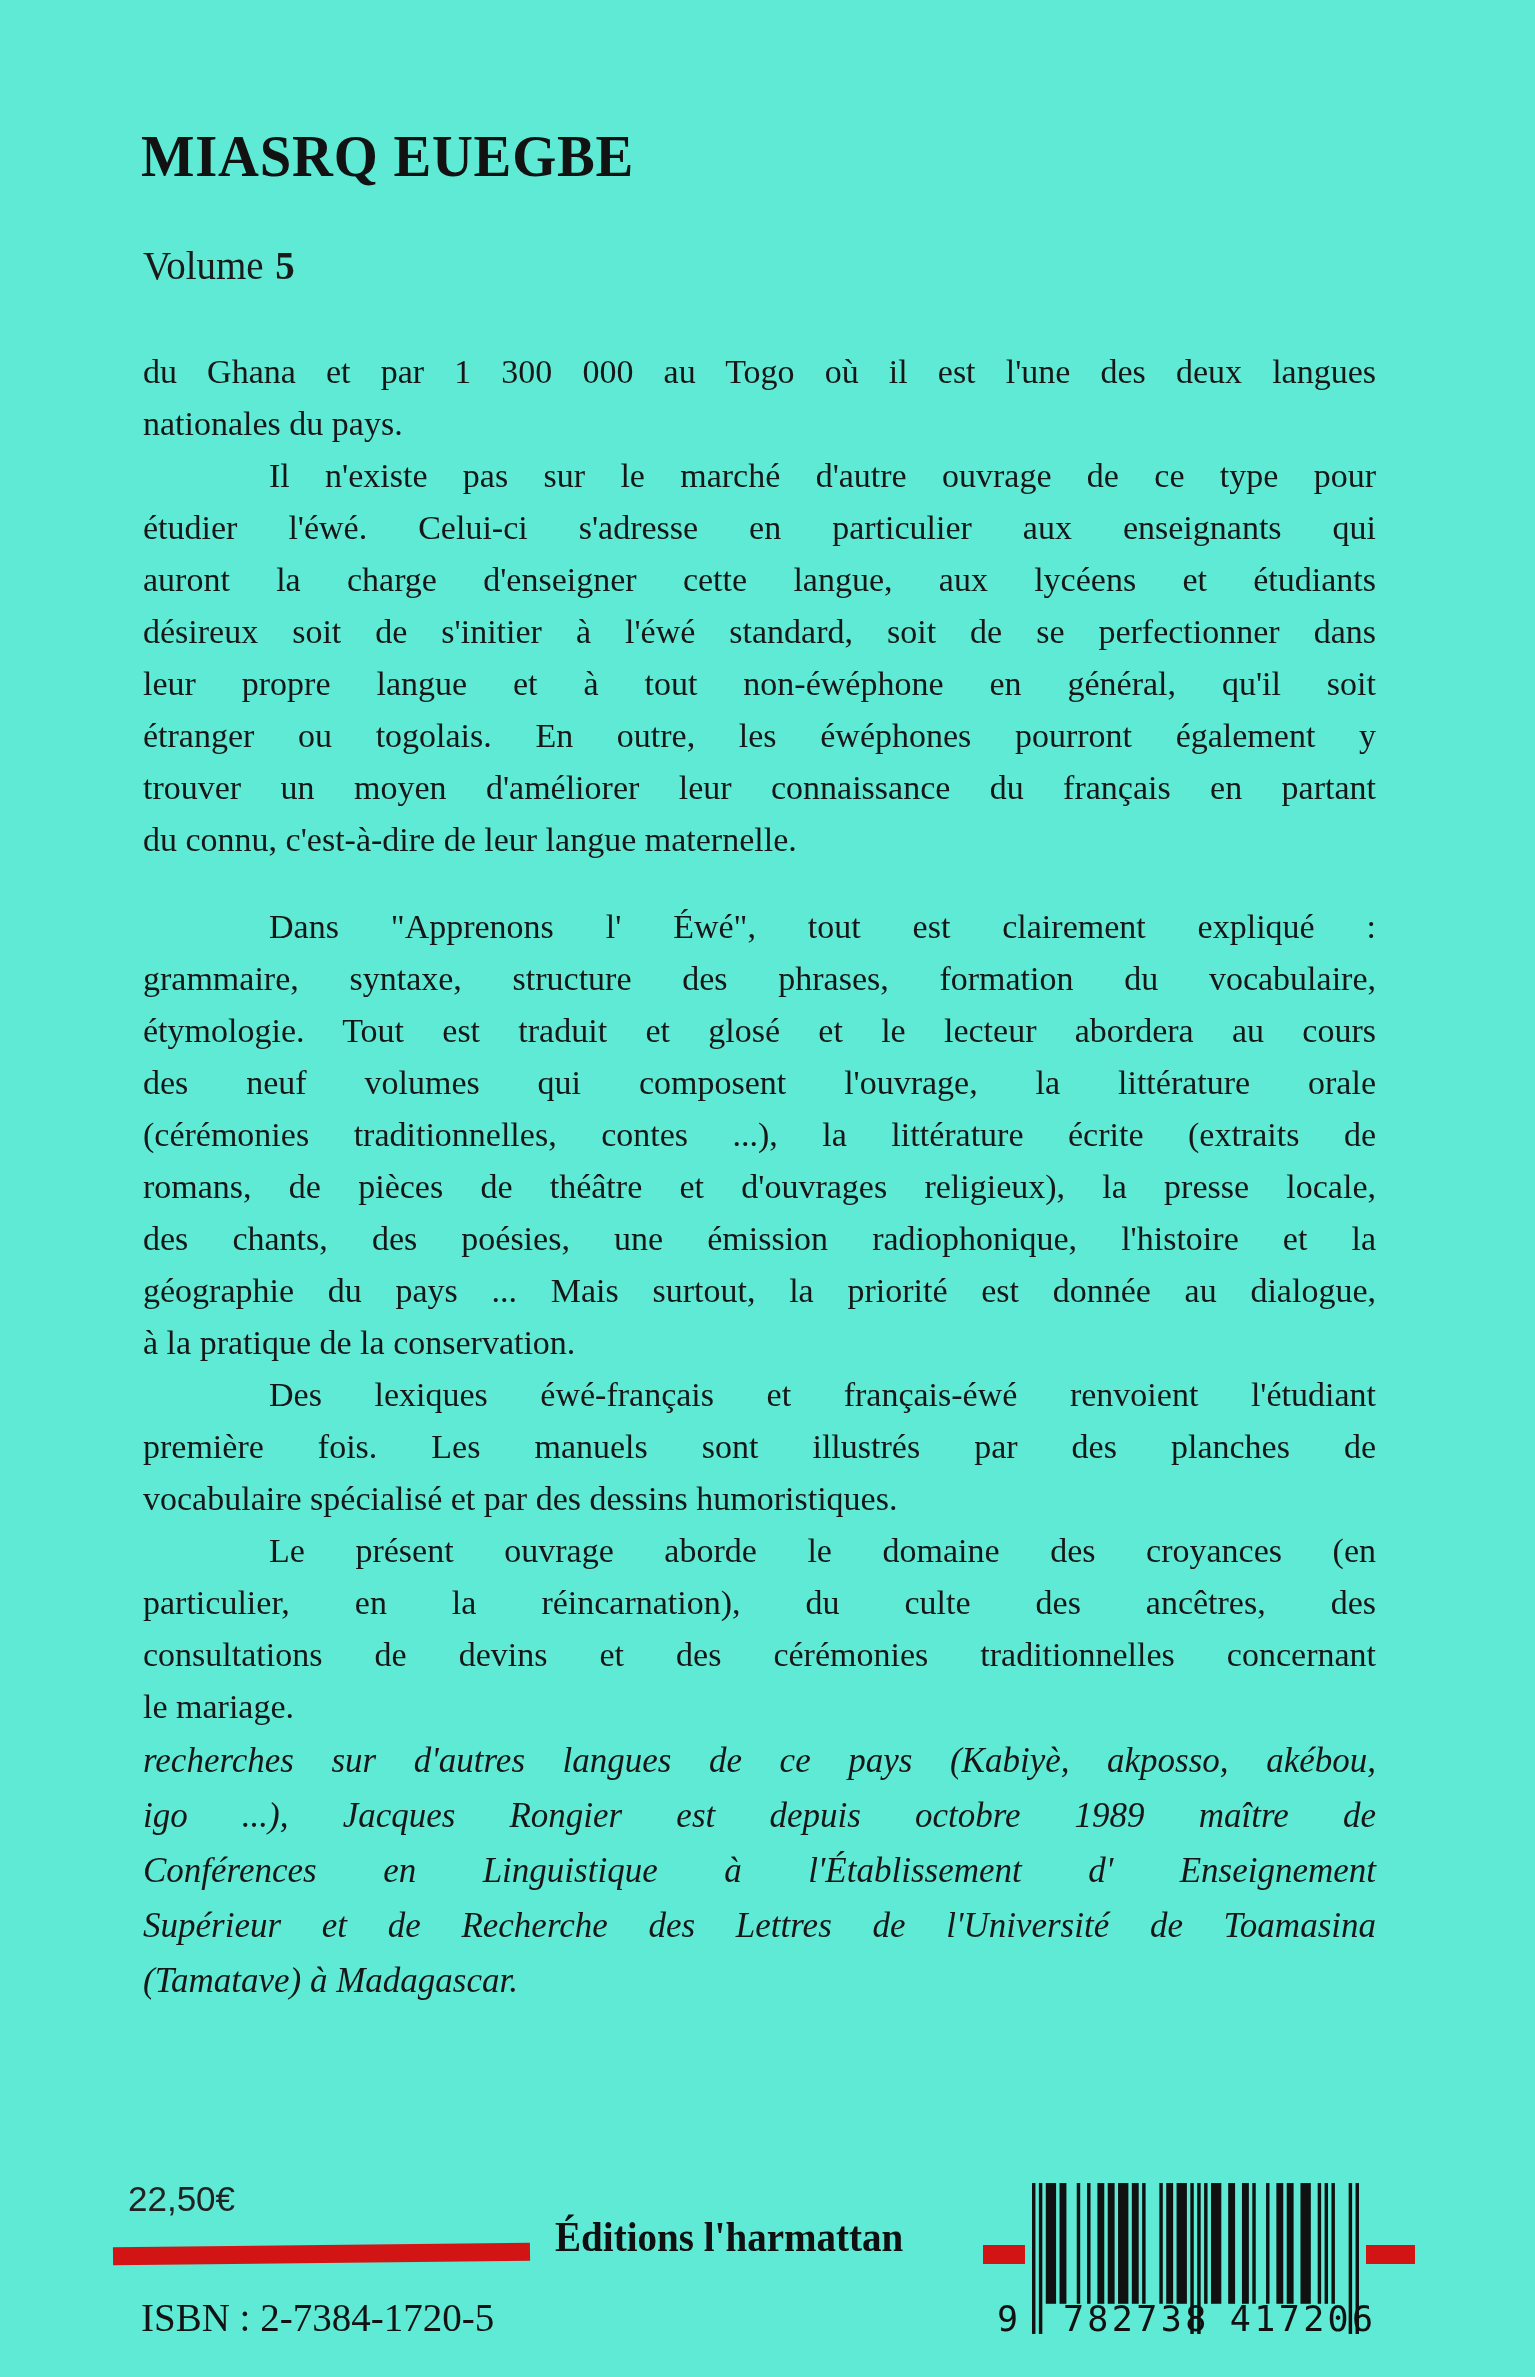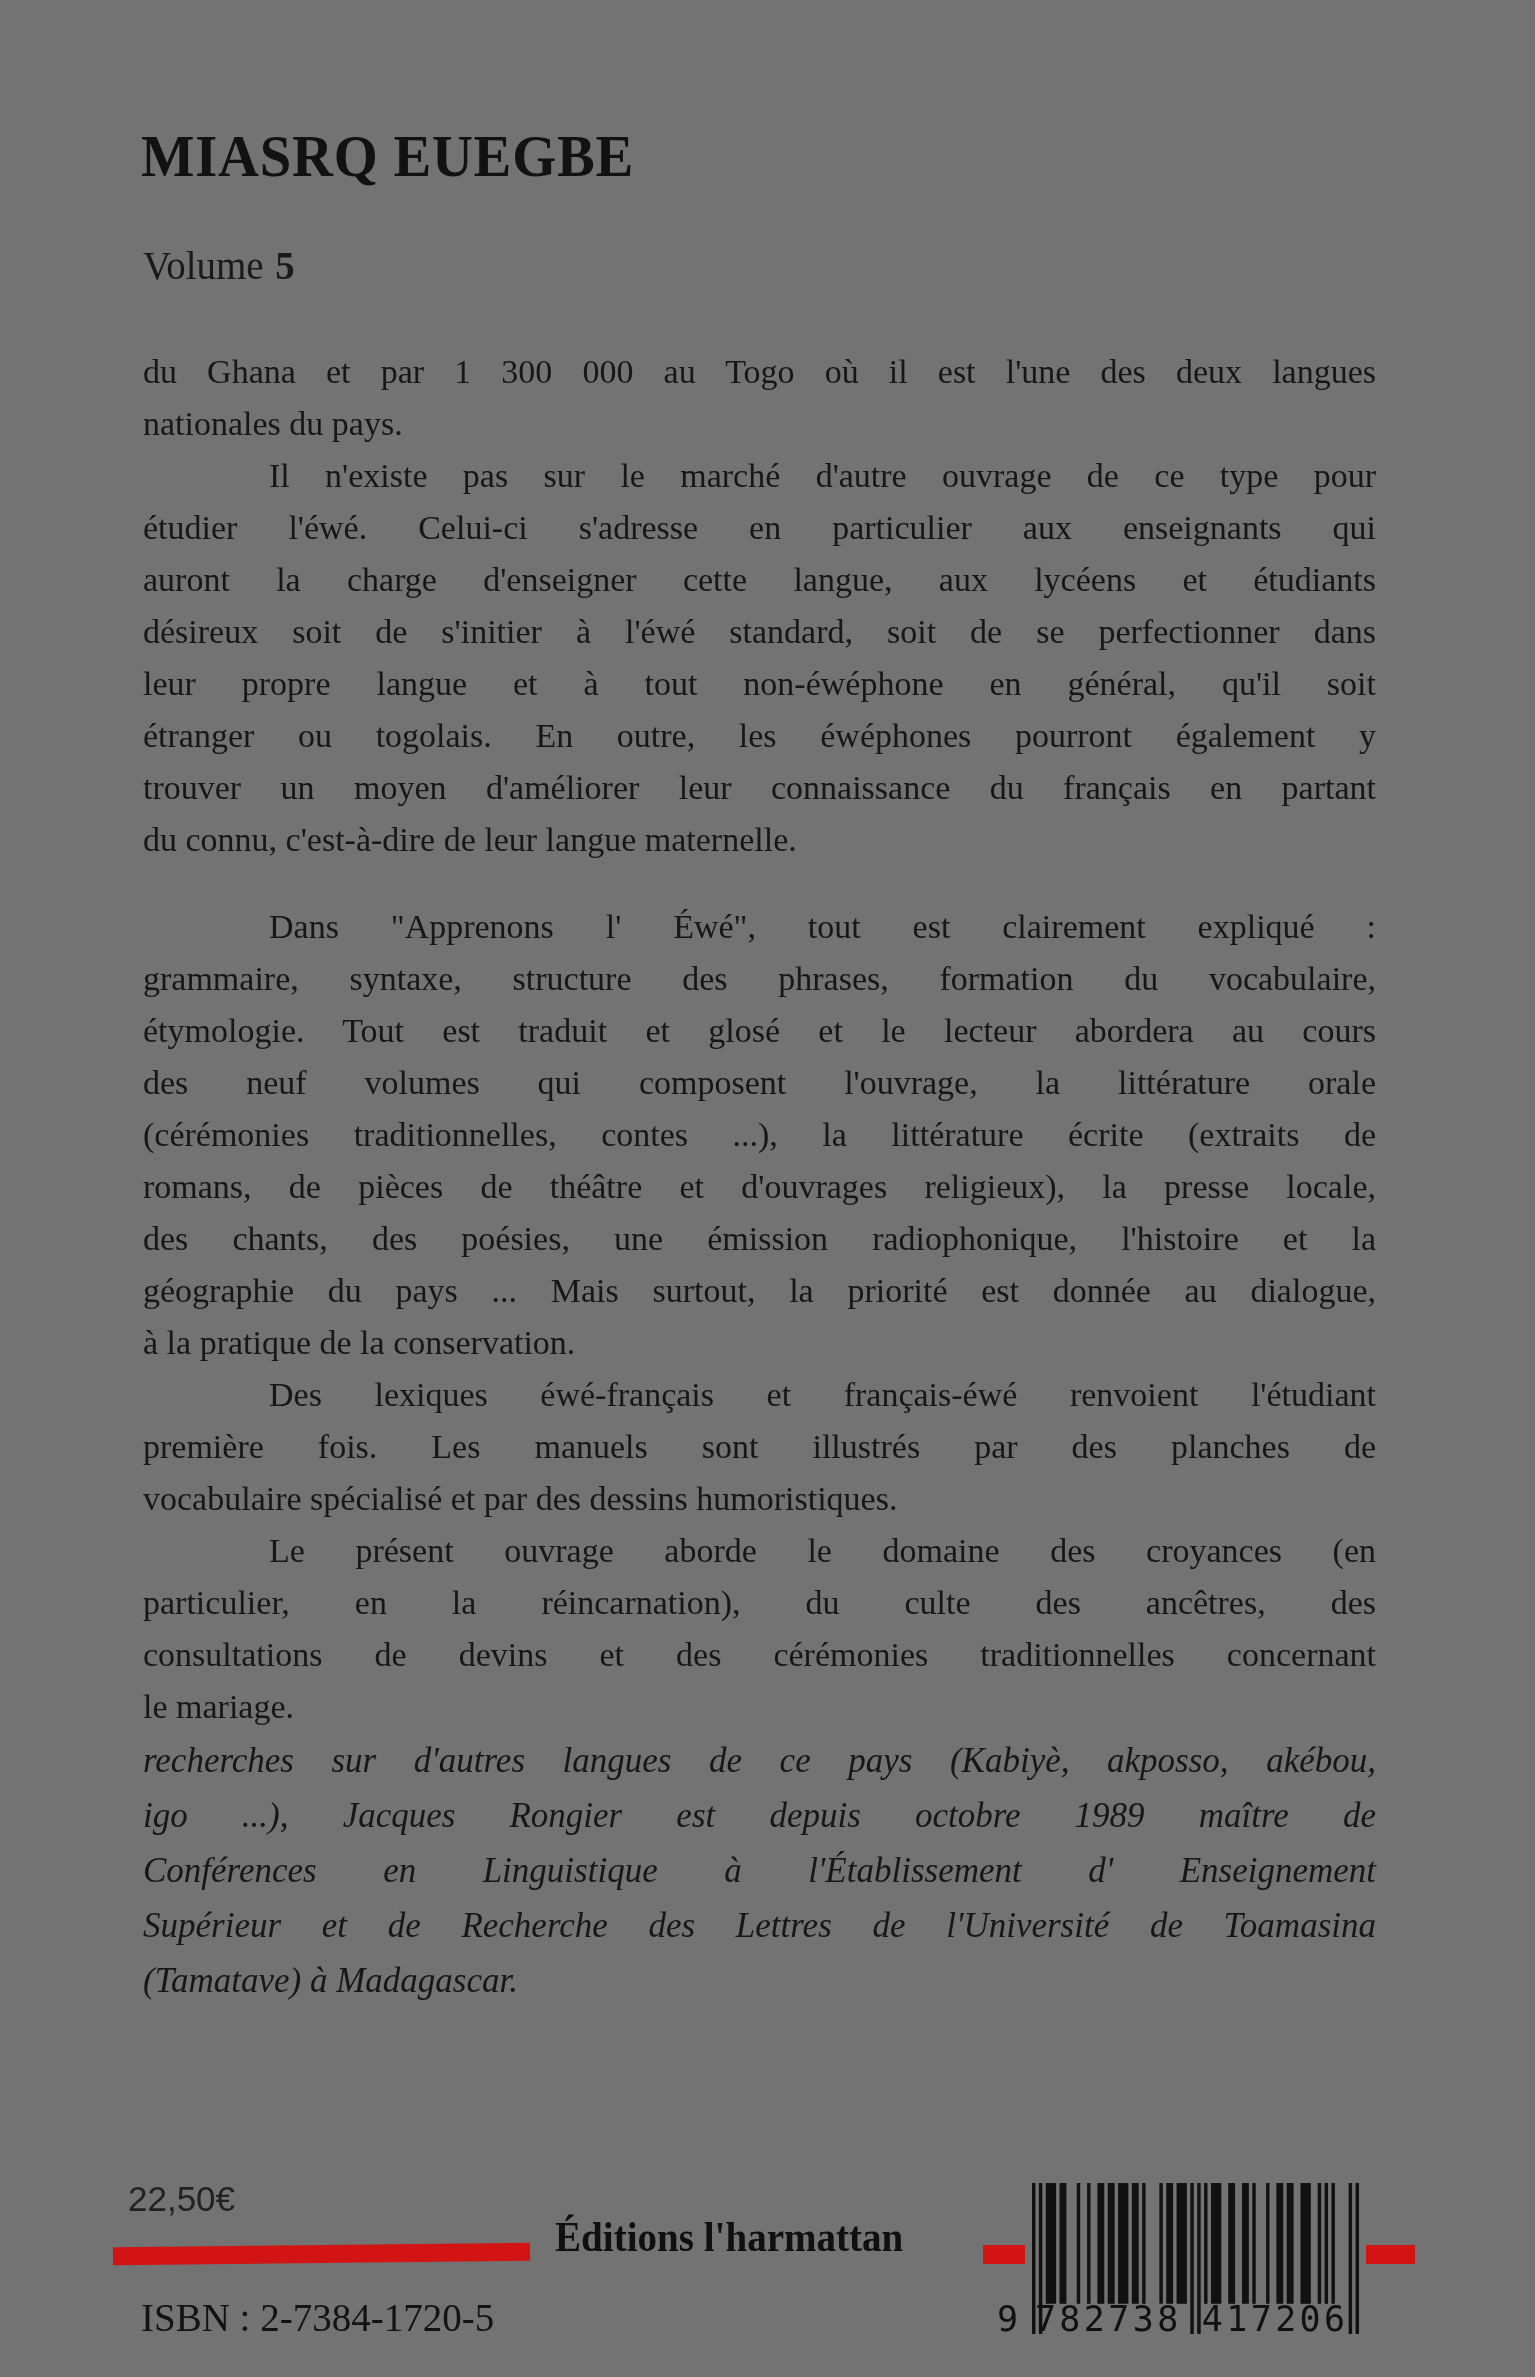--- a/index.html
+++ b/index.html
@@ -1,21 +1,21 @@
 <!DOCTYPE html>
 <html style="font-size:13.4px"><head>
 <meta charset="utf-8">
 <style>
   html,body{margin:0;padding:0;}
   body{
     width:1535px;height:2377px;background:#ffffff;
     font-family:"Liberation Serif",serif;color:#161616;
     overflow:hidden;position:relative;
   }
-  .page{position:absolute;inset:0;background:#737373;}
+  .page{position:absolute;inset:0;background:#5eead4;}
 
   .title{
     position:absolute;left:141px;top:122px;margin:0;
     font-size:59px;font-weight:700;letter-spacing:0.8px;
     transform:scaleX(0.96);transform-origin:left center;
     white-space:nowrap;color:#121212;
   }
   .volume{position:absolute;left:143px;top:243px;font-size:39px;color:#1a1a1a;}
   .vol-num{font-weight:700;margin-left:11.7px;}
 
@@ -47,21 +47,21 @@
   .bc-red{position:absolute;top:2245px;height:18.5px;}
   .bc-red.left{left:983px;width:42px;}
   .bc-red.right{left:1366px;width:49px;}
   .bars{position:absolute;left:1032px;top:2183px;}
   .bc-digits{
     position:absolute;left:997px;top:2299px;
     font-family:"DejaVu Sans Mono","Liberation Mono",monospace;
     font-size:35px;letter-spacing:3.4px;color:#111;white-space:nowrap;
   }
   .bc-digits .g1{margin-right:13.4px;}
-  .bc-digits .g2{margin-right:20px;}
+  .bc-digits .g2{margin-right:20px;margin-left:28px;}
 </style>
 </head>
 <body>
 
 <div class="page">
 
   <h1 class="title">MIASRQ EUEGBE</h1>
 
   <div class="volume">
     <span>Volume</span><span class="vol-num">5</span>

